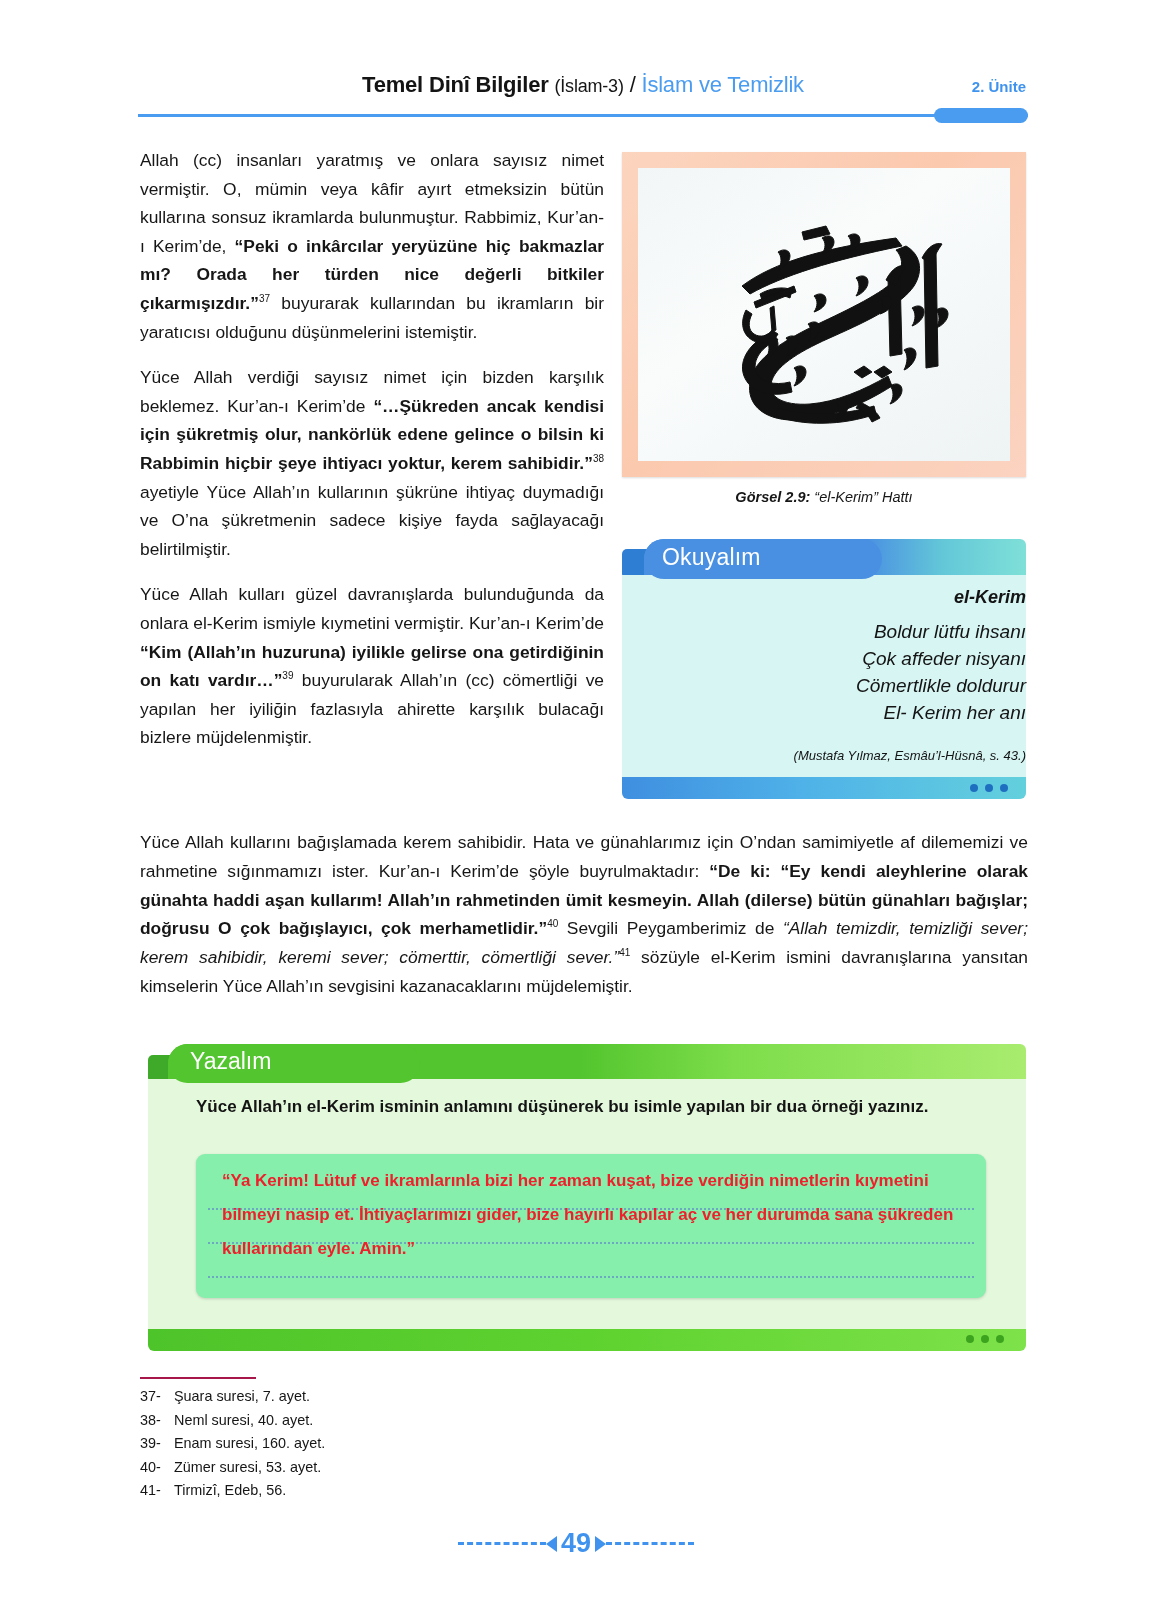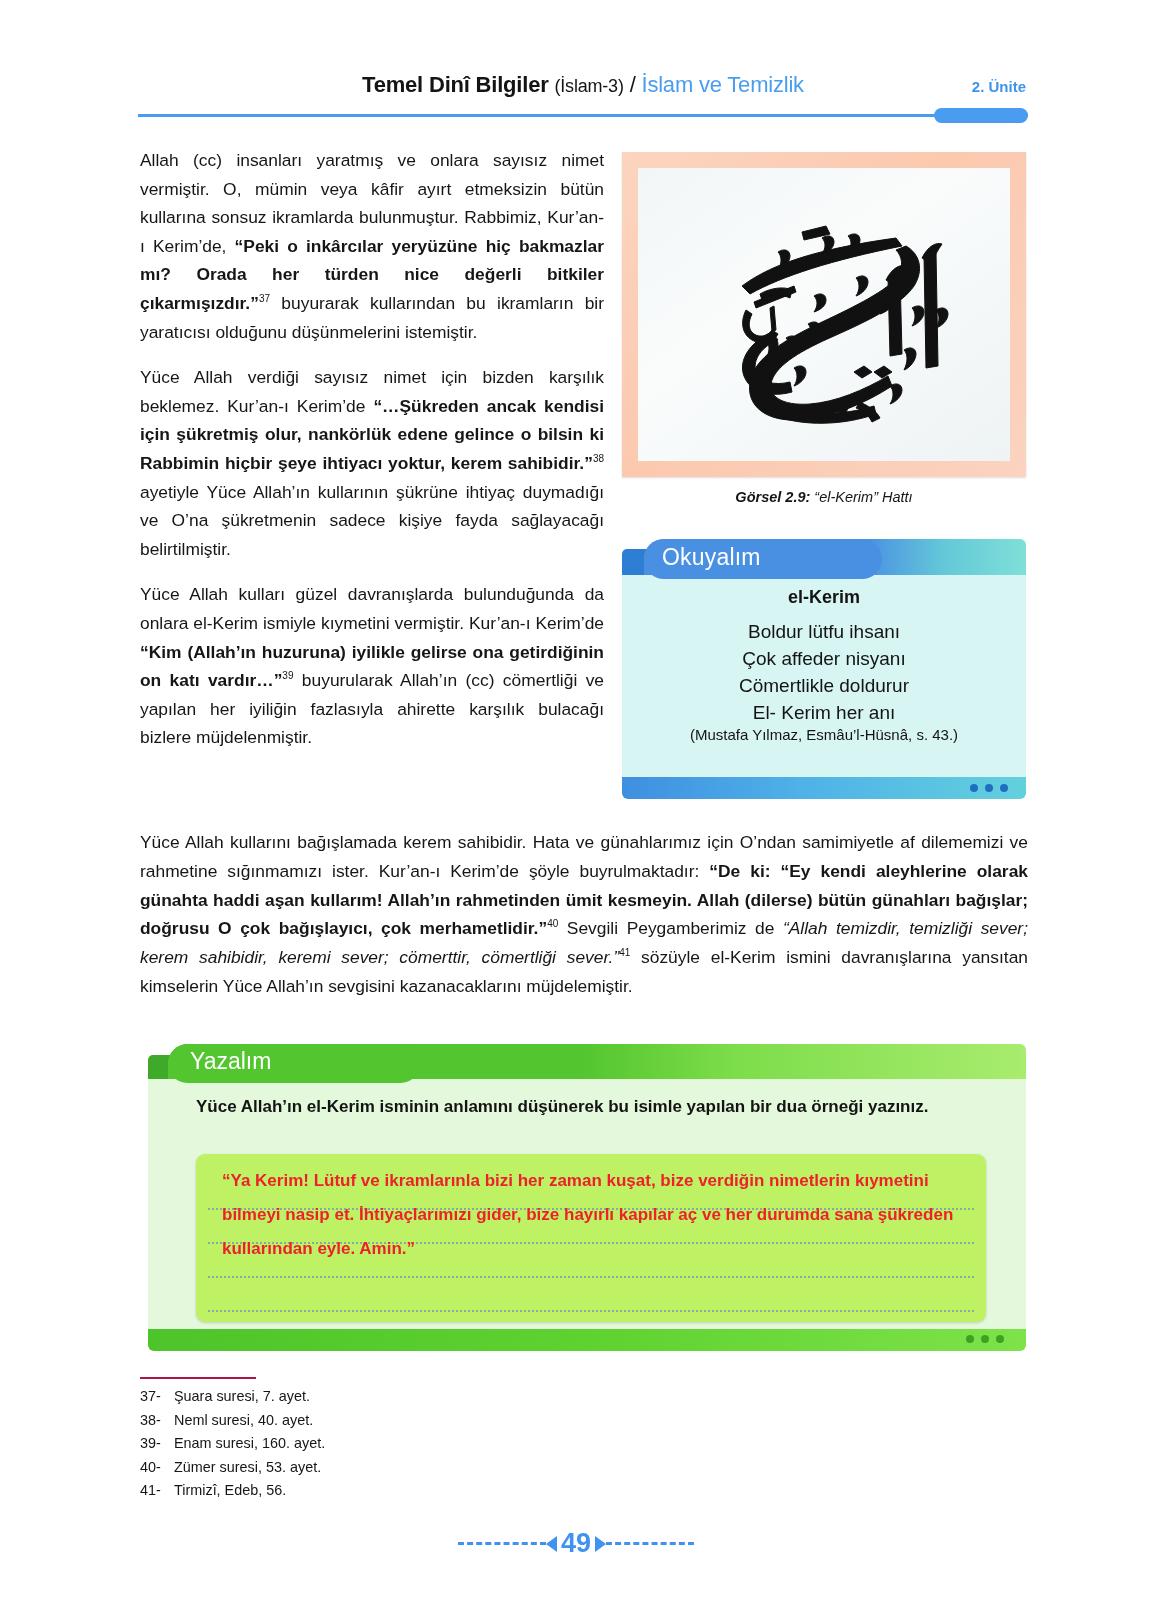--- a/index.html
+++ b/index.html
@@ -171,26 +171,27 @@
     display: flex; gap: 7px;
   }
   .oky-dots i {
     display: block; width: 8px; height: 8px;
     border-radius: 50%; background: #1f6fc0;
   }
   .oky-content {
     position: relative;
     z-index: 5;
     padding-top: 12px;
-    text-align: center;
+    text-align: right;
     color: #141414;
+    font-style: italic;
   }
   .oky-title { font-size: 18px; font-weight: 700; margin-bottom: 10px; }
   .oky-line  { font-size: 19px; line-height: 27px; }
-  .oky-source { font-size: 15px; }
+  .oky-source { font-size: 13px; margin-top: 22px; }
 
   
   .full-text {
     position: absolute;
     left: 140px; top: 828px;
     width: 888px;
     font-size: 17.4px;
     line-height: 28.8px;
     text-align: justify;
     color: #161616;
@@ -265,22 +266,22 @@
     width: 790px;
     z-index: 5;
     font-size: 17px;
     font-weight: 700;
     line-height: 26px;
     color: #141414;
   }
   .answer-card {
     position: absolute;
     left: 48px; top: 118px;
-    width: 790px; height: 168px;
-    background: #bef264;
+    width: 790px; height: 144px;
+    background: #86efac;
     border-radius: 9px;
     box-shadow: 0 1px 3px rgba(0,0,0,0.16);
     z-index: 5;
     overflow: hidden;
   }
   .answer-rules {
     position: absolute;
     left: 12px; top: 22px;
     width: 766px;
   }

